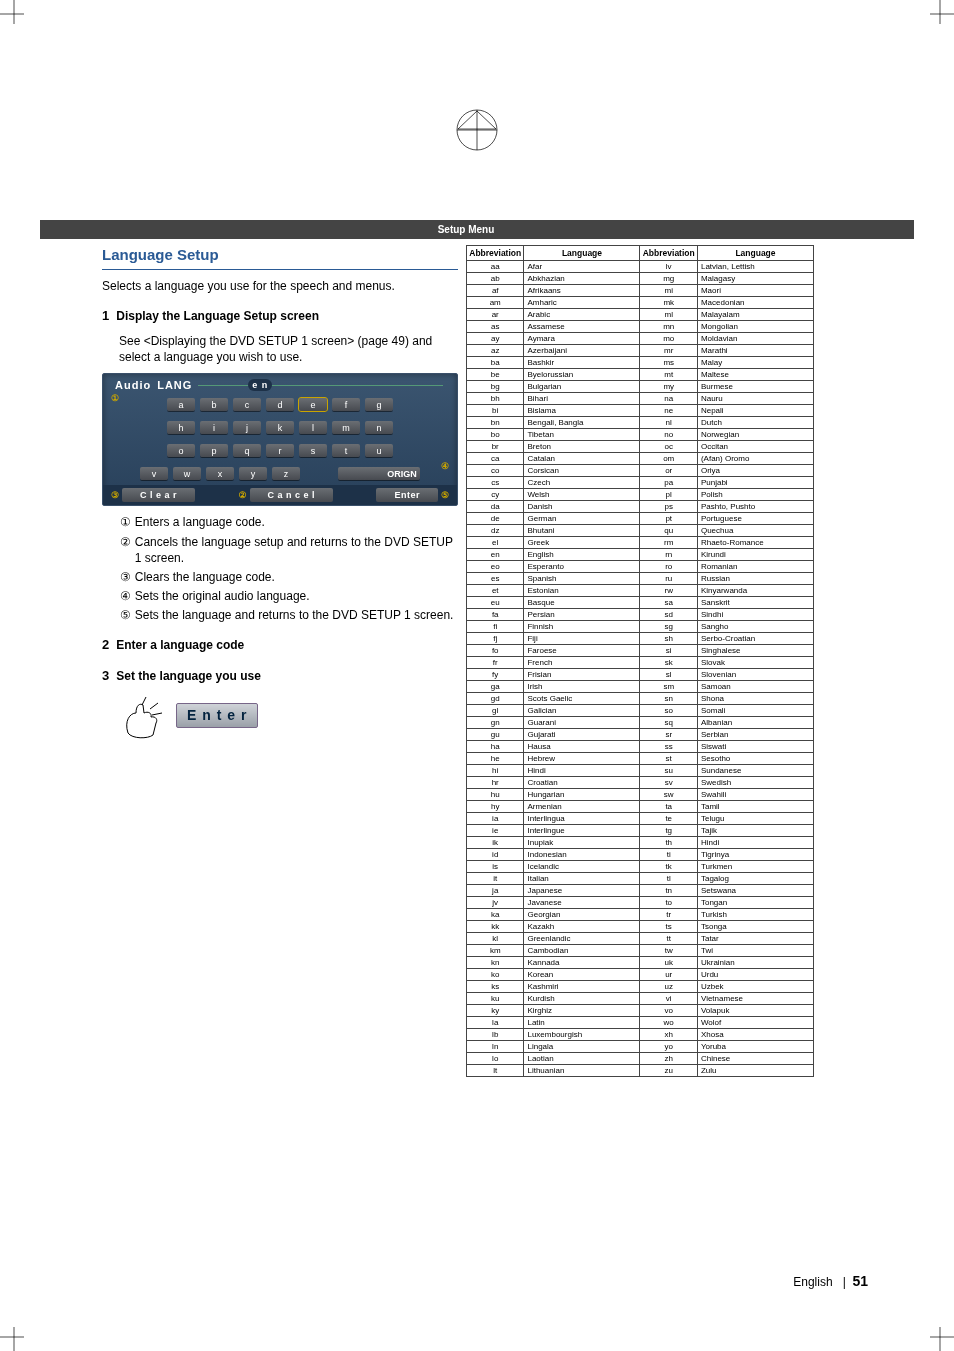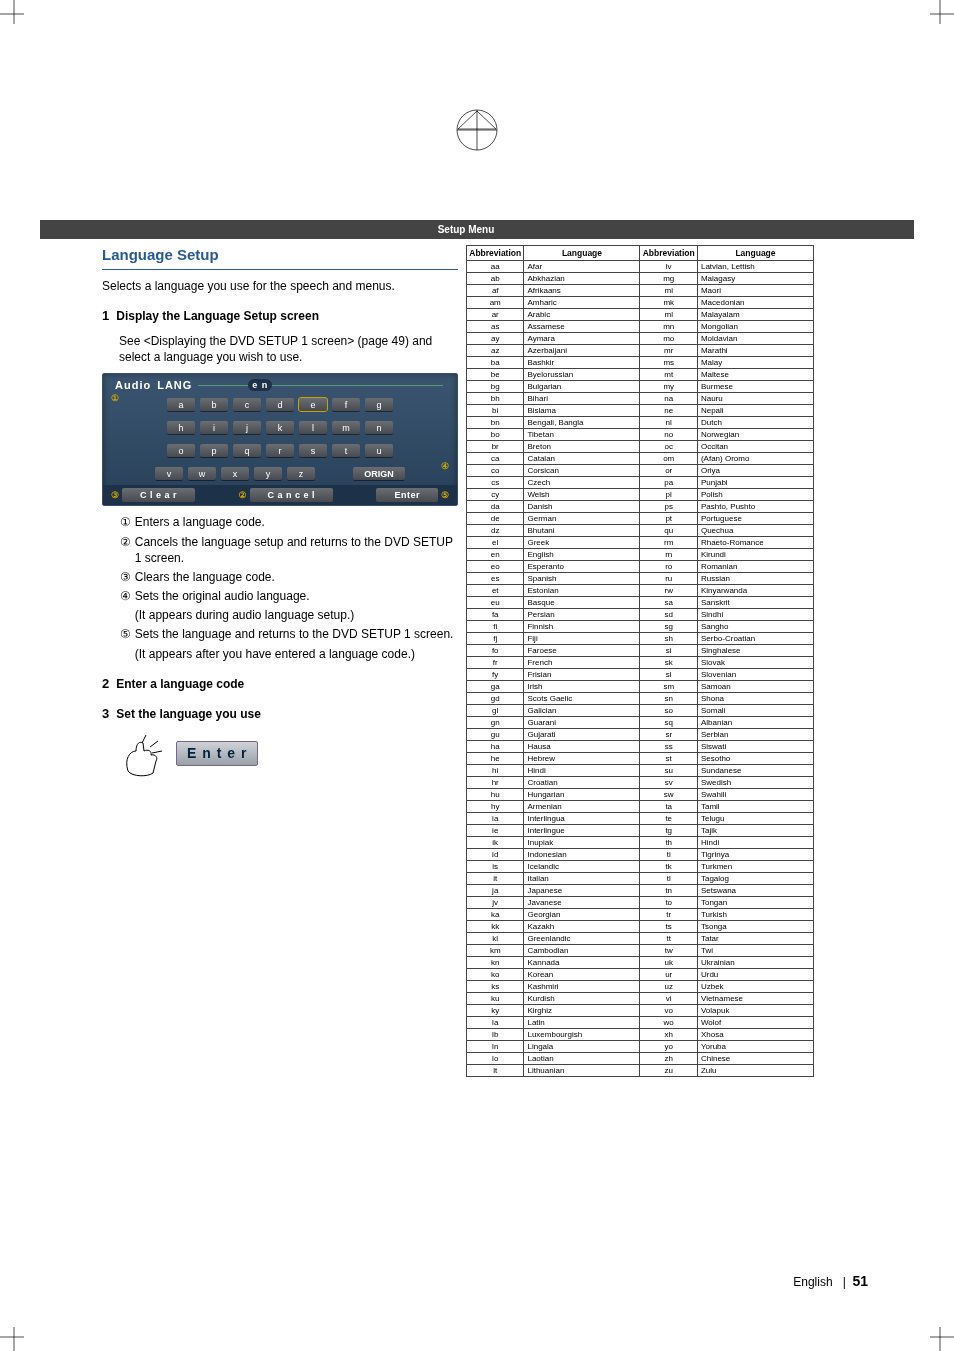--- a/index.html
+++ b/index.html
@@ -16,21 +16,21 @@
 .step { display:flex; align-items:flex-start; gap:7px; margin-top:14px; }
 .step-num { font-weight:bold; font-size:13px; margin-top:-1px; }
 .step-title { font-weight:bold; font-size:12px; }
 .indented { margin-left:17px; }
 .screenpanel { background:linear-gradient(#3b5570,#28405a); border:1px solid #3a506a; border-radius:2px; padding:4px 0 0 0; margin:8px 0 8px 0; box-shadow:inset 0 0 6px rgba(0,0,0,0.4); position:relative; }
 .screenpanel .hdr { color:#fff; font-size:11px; font-weight:bold; letter-spacing:1px; padding:0 8px 0 12px; display:flex; align-items:center; }
 .hdr-tag { background:#1d3148; color:#fff; font-size:9px; padding:0 4px; margin-left:30px; border-radius:6px; }
 .kbrow { display:flex; justify-content:center; gap:5px; padding:5px 8px; }
 .key { background:linear-gradient(#6a6e73,#474a50); color:#fff; font-size:9px; border-radius:2px; width:28px; height:13px; display:flex; align-items:center; justify-content:center; box-shadow:0 1px 0 rgba(0,0,0,0.5); position:relative; }
 .key.hi { outline:1px solid #c9a400; }
-.key.orig { width:52px; font-weight:bold; }
+.key.orig { width:36px; font-weight:bold;padding-left:46px; }
 .refnum { position:absolute; background:none; color:#c9a400; font-size:9px; font-weight:bold; }
 .screenfoot { background:#1d3148; display:flex; align-items:center; justify-content:space-between; padding:3px 8px; border-bottom-left-radius:2px; border-bottom-right-radius:2px; }
 .footbtn { background:linear-gradient(#6a6e73,#474a50); color:#fff; font-size:9px; border-radius:2px; padding:1px 18px; font-weight:bold; letter-spacing:0.5px; }
 .footlbl { color:#c9a400; font-size:9px; font-weight:bold; }
 .circ-num { display:inline-block; font-family:Arial; }
 .notes { margin:8px 0 0 18px; }
 .notes .line { display:flex; gap:4px; margin-bottom:3px; }
 .enter-pic { display:flex; align-items:center; gap:8px; margin:8px 0 0 16px; }
 .enter-btn { background:linear-gradient(#cfd3d8,#9aa0a8); color:#03233f; font-size:14px; font-weight:bold; padding:2px 10px; border-radius:2px; border:1px solid #768; letter-spacing:1px; }
 .lang-table { border-collapse:collapse; width:100%; font-size:8px; }
@@ -157,30 +157,22 @@
           </div>
       <div class="line">
             <span class="circ-num">③</span>
             <span>Clears the language code.</span>
           </div>
       <div class="line">
             <span class="circ-num">④</span>
             <span>Sets the original audio language.</span>
           </div>
       <div class="line">
-            <span class="circ-num" style="visibility:hidden">④</span>
-            <span>(It appears during audio language setup.)</span>
-          </div>
-      <div class="line">
             <span class="circ-num">⑤</span>
             <span>Sets the language and returns to the DVD SETUP 1 screen.</span>
-          </div>
-      <div class="line">
-            <span class="circ-num" style="visibility:hidden">⑤</span>
-            <span>(It appears after you have entered a language code.)</span>
           </div>
     </div>
 
     <div class="step">
       <div class="step-num">2</div>
       <div>
         <div class="step-title">Enter a language code</div>
       </div>
     </div>
 

